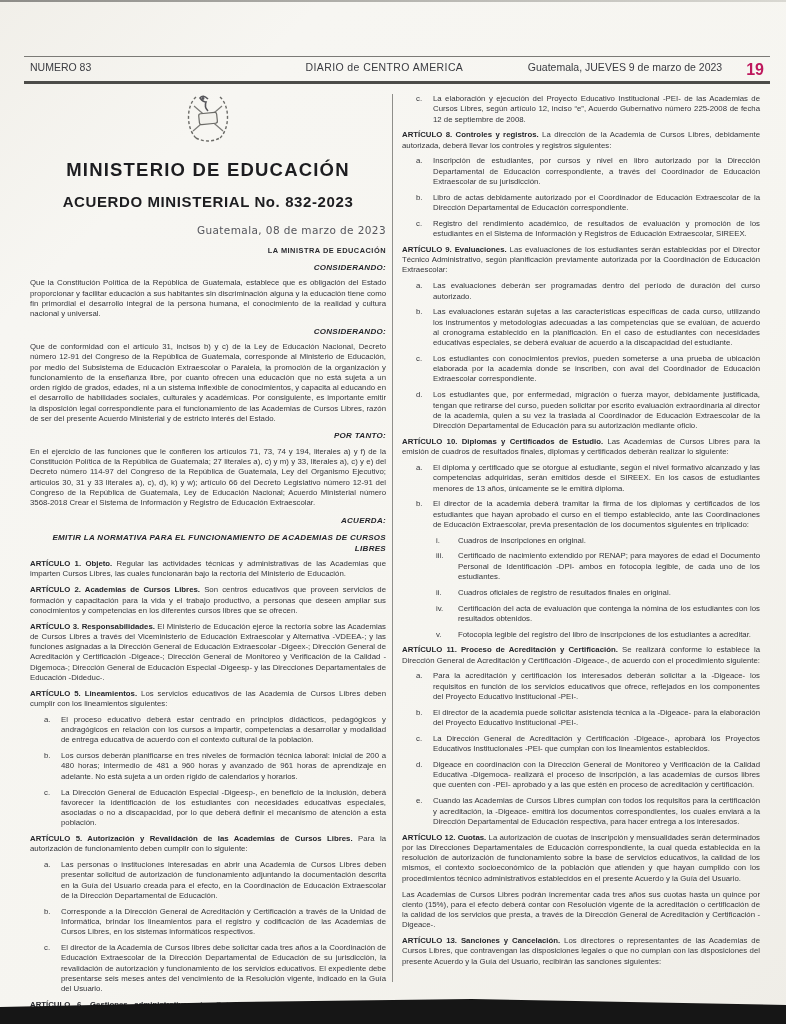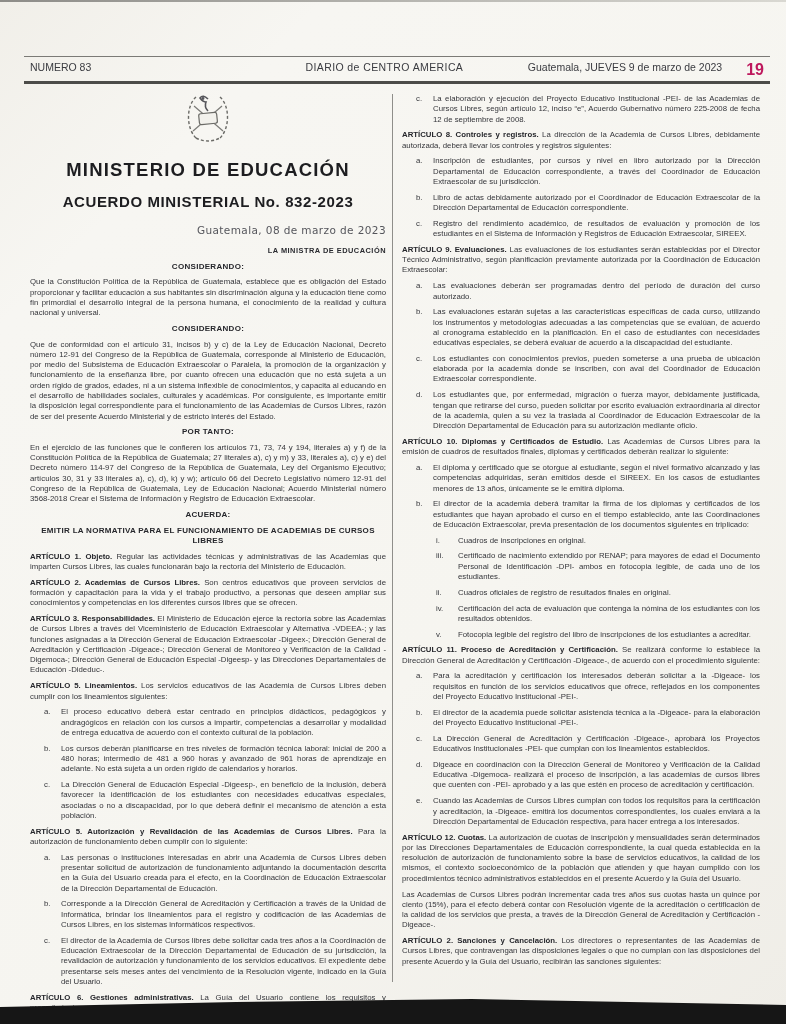--- a/index.html
+++ b/index.html
@@ -29,21 +29,21 @@
   #right-col{left:402px;width:358px;top:94px;}
   
   .masthead{text-align:center;margin-bottom:6px;}
   .seal{display:block;margin:2px auto 6px auto;}
   .ministry-title{font-weight:bold;font-size:18.5px;letter-spacing:1.2px;color:#1d1d20;margin:12px 0 10px 0;}
   .acuerdo-title{font-weight:bold;font-size:15px;letter-spacing:.6px;color:#1d1d20;margin:0 0 12px 0;}
   .date-line{text-align:right;font-size:10.5px;color:#55565c;letter-spacing:.4px;margin:2px 0 8px 2px;
     font-family:"DejaVu Sans","Liberation Sans",sans-serif;}
   .authority{text-align:right;font-weight:bold;font-size:7.4px;letter-spacing:.5px;color:#2a2b30;margin-bottom:2px;}
   
-  .heading{text-align:center;font-weight:bold;font-size:8px;letter-spacing:.3px;color:#26272c;margin:0 0 5px 0;}
+  .heading{text-align:right;font-weight:bold;font-size:8px;letter-spacing:.3px;color:#26272c;margin:7px 0 5px 0;font-style:italic;}
   .para{margin:0 0 5.5px 0;}
   .para .lead{font-weight:bold;color:#26272c;}
   .item{display:flex;margin:0 0 5.5px 14px;}
   .item .marker{flex:0 0 17px;font-size:7.8px;}
   .item .ibody{flex:1;text-align:justify;}
   .item.roman{margin-left:34px;}
   .item.roman .marker{flex:0 0 22px;}
 </style>
 </head>
 <body>
@@ -207,17 +207,17 @@
       <div class="item">
         <span class="marker">d.</span>
         <span class="ibody">Digeace en coordinación con la Dirección General de Monitoreo y Verificación de la Calidad Educativa -Digemoca- realizará el proceso de inscripción, a las academias de cursos libres que cuenten con -PEI- aprobado y a las que estén en proceso de acreditación y certificación.</span>
       </div>
       <div class="item">
         <span class="marker">e.</span>
         <span class="ibody">Cuando las Academias de Cursos Libres cumplan con todos los requisitos para la certificación y acreditación, la -Digeace- emitirá los documentos correspondientes, los cuales enviará a la Dirección Departamental de Educación respectiva, para hacer entrega a los interesados.</span>
       </div>
       <p class="para"><span class="lead">ARTÍCULO 12. Cuotas. </span>La autorización de cuotas de inscripción y mensualidades serán determinados por las Direcciones Departamentales de Educación correspondiente, la cual queda establecida en la resolución de autorización de funcionamiento sobre la base de servicios educativos, la calidad de los mismos, el contexto socioeconómico de la población que atienden y que hayan cumplido con los procedimientos técnico administrativos establecidos en el presente Acuerdo y la Guía del Usuario.</p>
       <p class="para">Las Academias de Cursos Libres podrán incrementar cada tres años sus cuotas hasta un quince por ciento (15%), para el efecto deberá contar con Resolución vigente de la acreditación o certificación de la calidad de los servicios que presta, a través de la Dirección General de Acreditación y Certificación -Digeace-.</p>
-      <p class="para"><span class="lead">ARTÍCULO 2. Sanciones y Cancelación. </span>Los directores o representantes de las Academias de Cursos Libres, que contravengan las disposiciones legales o que no cumplan con las disposiciones del presente Acuerdo y la Guía del Usuario, recibirán las sanciones siguientes:</p>
+      <p class="para"><span class="lead">ARTÍCULO 13. Sanciones y Cancelación. </span>Los directores o representantes de las Academias de Cursos Libres, que contravengan las disposiciones legales o que no cumplan con las disposiciones del presente Acuerdo y la Guía del Usuario, recibirán las sanciones siguientes:</p>
     </div>
 </div>
 
 <div class="scan-bottom-band"></div>
 
 </body></html>

